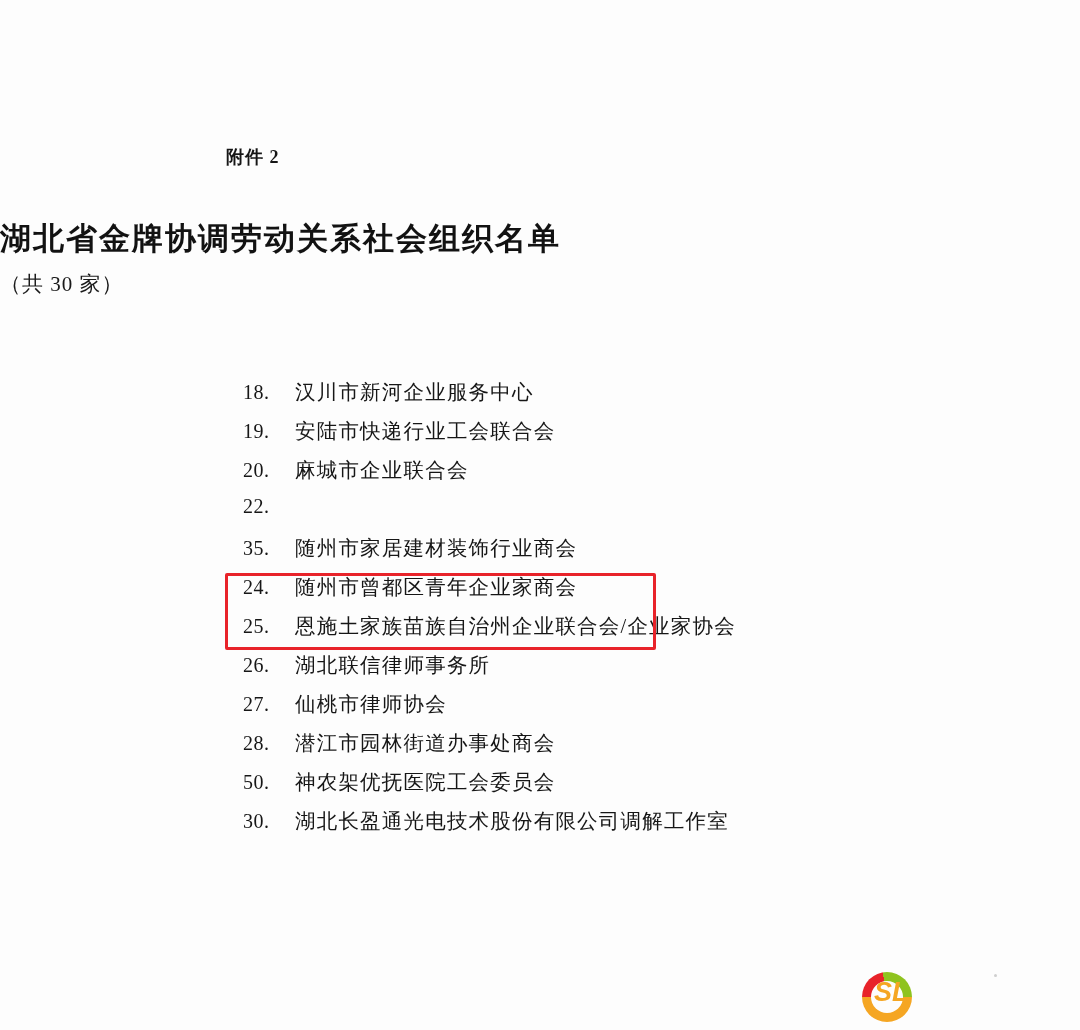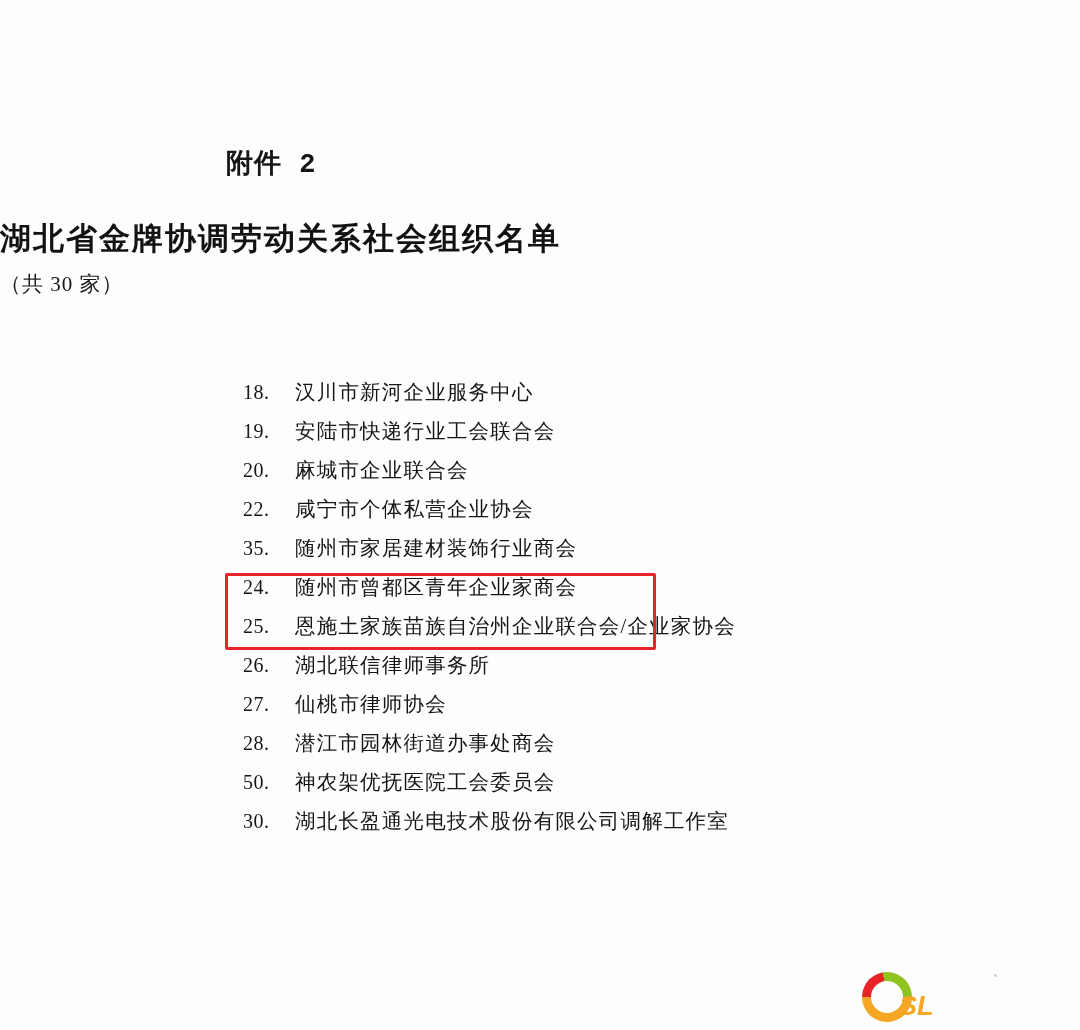--- a/index.html
+++ b/index.html
@@ -17,25 +17,24 @@
   }
   .page {
     position: absolute;
     inset: 0;
     background: #fdfdfd;
   }
   .attachment-label {
     position: absolute;
     left: 226px;
     top: 145px;
-    font-size: 27px;
+    font-size: 18px;
     font-weight: bold;
     letter-spacing: 1px;
     color: #161616;
-    font-family: Liberation Mono, monospace;
   }
   .doc-title {
     position: absolute;
     left: 0;
     right: 0;
     top: 218px;
     text-align: left;
     font-size: 31px;
     font-weight: bold;
     letter-spacing: 2px;
@@ -117,29 +116,28 @@
     left: 9px;
     top: 9px;
     width: 32px;
     height: 32px;
     border-radius: 50%;
     background: #fdfdfd;
   }
   .watermark .glyph {
     position: absolute;
     left: 12px;
-    top: 16px;
+    top: 2px;
     font-size: 27px;
     font-weight: bold;
     font-style: italic;
     color: #f5a623;
     font-family: "Liberation Sans", sans-serif;
     z-index: 2;
     line-height: 36px;
-    margin-left: 25px;
   }
   .speck {
     position: absolute;
     left: 994px;
     top: 974px;
     width: 3px;
     height: 3px;
     border-radius: 50%;
     background: #cfcfcf;
   }
@@ -168,21 +166,20 @@
     </div>
 
     <div class="list-item">
       <span class="item-num">20.</span>
       <span class="item-text">麻城市企业联合会</span>
     </div>
 
 
     <div class="list-item">
       <span class="item-num">22.</span>
-      <span class="item-text">咸宁市个体私营企业协会</span>
     </div>
 
     <div class="list-item">
       <span class="item-num">35.</span>
       <span class="item-text">随州市家居建材装饰行业商会</span>
     </div>
 
     <div class="list-item">
       <span class="item-num">24.</span>
       <span class="item-text">随州市曾都区青年企业家商会</span>

